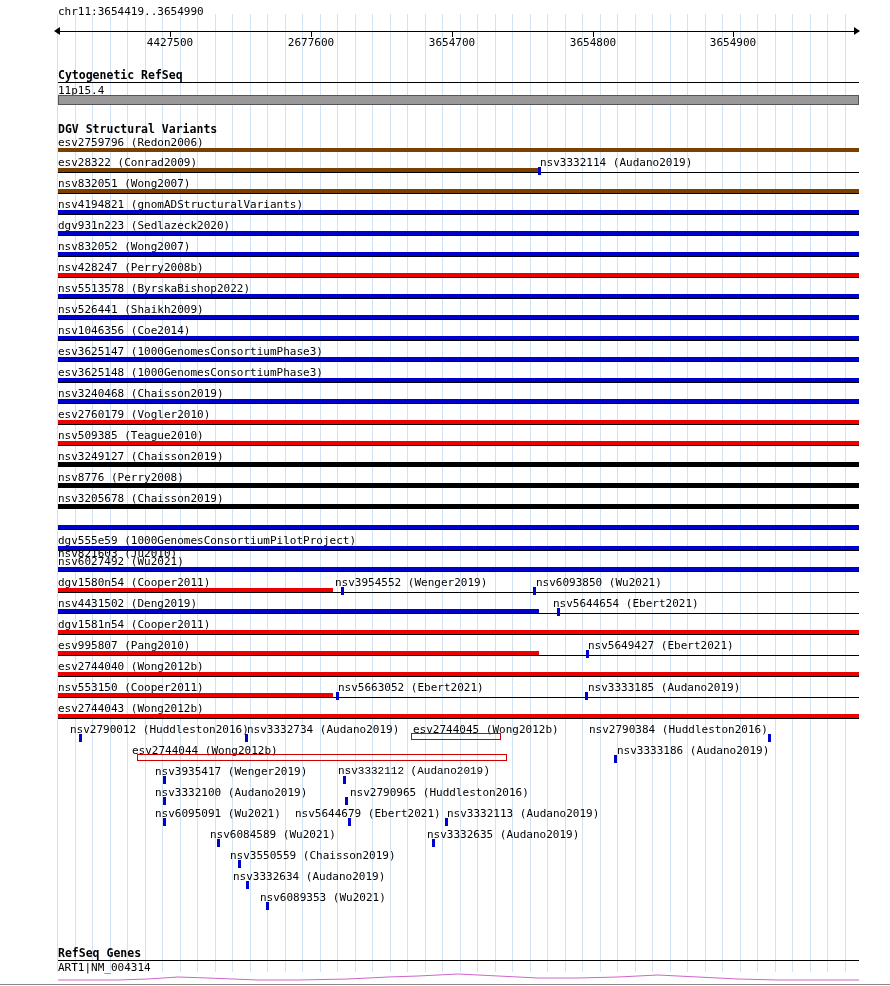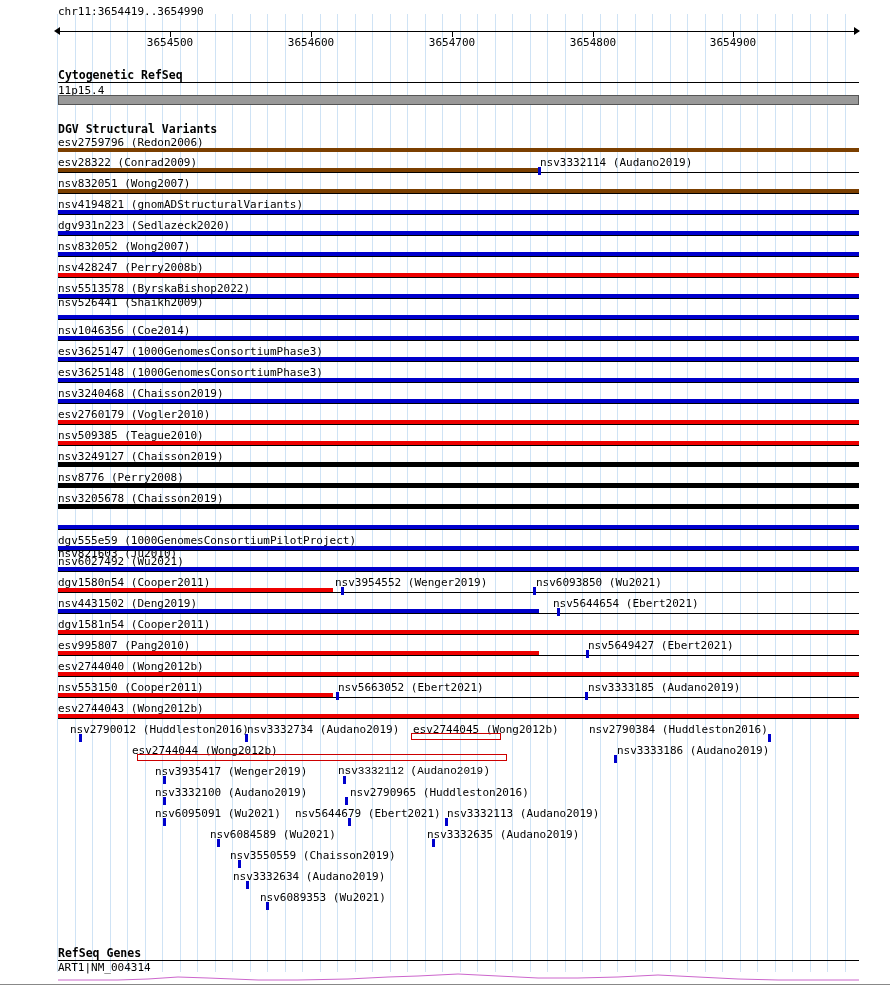--- a/index.html
+++ b/index.html
@@ -212,23 +212,23 @@
       <div class="gridline" style="left: 787.5px;"></div>
     </div>
 
   <div class="ruler">
     <div class="locus">chr11:3654419..3654990</div>
     <div class="axisline"></div>
     <div class="axisarrow-left"></div>
     <div class="axisarrow-right"></div>
     <div id="tickholder">
         <div class="tick" style="left: 170px;"></div>
-        <div class="ticklabel" style="left: 170px;">3654500</div>
+        <div class="ticklabel" style="left: 170px;">4427500</div>
         <div class="tick" style="left: 311px;"></div>
-        <div class="ticklabel" style="left: 311px;">3654600</div>
+        <div class="ticklabel" style="left: 311px;">2677600</div>
         <div class="tick" style="left: 452px;"></div>
         <div class="ticklabel" style="left: 452px; text-align: right;">3654700</div>
         <div class="tick" style="left: 593px;"></div>
         <div class="ticklabel" style="left: 593px;">3654800</div>
         <div class="tick" style="left: 733px;"></div>
         <div class="ticklabel" style="left: 733px;">3654900</div>
       </div>
   </div>
 
   <div class="section-title" style="top:68px">Cytogenetic RefSeq</div>
@@ -257,21 +257,21 @@
       <div class="row-rule" style="top: 256px;"></div>
       <div class="var-label" style="left: 58px; top: 240px;">nsv832052 (Wong2007)</div>
       <div class="var-bar" style="left: 58px; top: 252px; width: 801px; background: rgb(0, 0, 204);"></div>
       <div class="row-rule" style="top: 277px;"></div>
       <div class="var-label" style="left: 58px; top: 261px;">nsv428247 (Perry2008b)</div>
       <div class="var-bar" style="left: 58px; top: 273px; width: 801px; background: rgb(238, 0, 0);"></div>
       <div class="row-rule" style="top: 298px;"></div>
       <div class="var-label" style="left: 58px; top: 282px;">nsv5513578 (ByrskaBishop2022)</div>
       <div class="var-bar" style="left: 58px; top: 294px; width: 801px; background: rgb(0, 0, 204);"></div>
       <div class="row-rule" style="top: 319px;"></div>
-      <div class="var-label" style="left: 58px; top: 296px;">nsv526441 (Shaikh2009)</div>
+      <div class="var-label" style="left: 58px; top: 303px;">nsv526441 (Shaikh2009)</div>
       <div class="var-bar" style="left: 58px; top: 315px; width: 801px; background: rgb(0, 0, 204);"></div>
       <div class="row-rule" style="top: 340px;"></div>
       <div class="var-label" style="left: 58px; top: 324px;">nsv1046356 (Coe2014)</div>
       <div class="var-bar" style="left: 58px; top: 336px; width: 801px; background: rgb(0, 0, 204);"></div>
       <div class="row-rule" style="top: 361px;"></div>
       <div class="var-label" style="left: 58px; top: 345px;">esv3625147 (1000GenomesConsortiumPhase3)</div>
       <div class="var-bar" style="left: 58px; top: 357px; width: 801px; background: rgb(0, 0, 204);"></div>
       <div class="row-rule" style="top: 382px;"></div>
       <div class="var-label" style="left: 58px; top: 366px;">esv3625148 (1000GenomesConsortiumPhase3)</div>
       <div class="var-bar" style="left: 58px; top: 378px; width: 801px; background: rgb(0, 0, 204);"></div>

